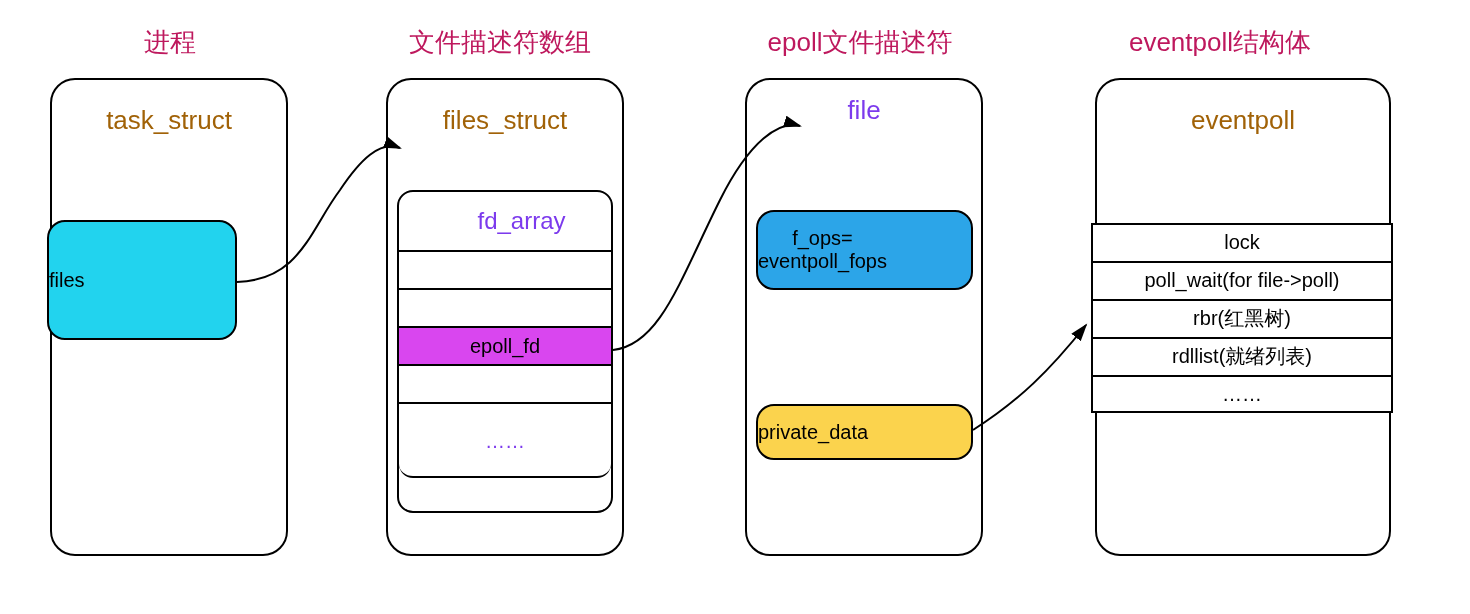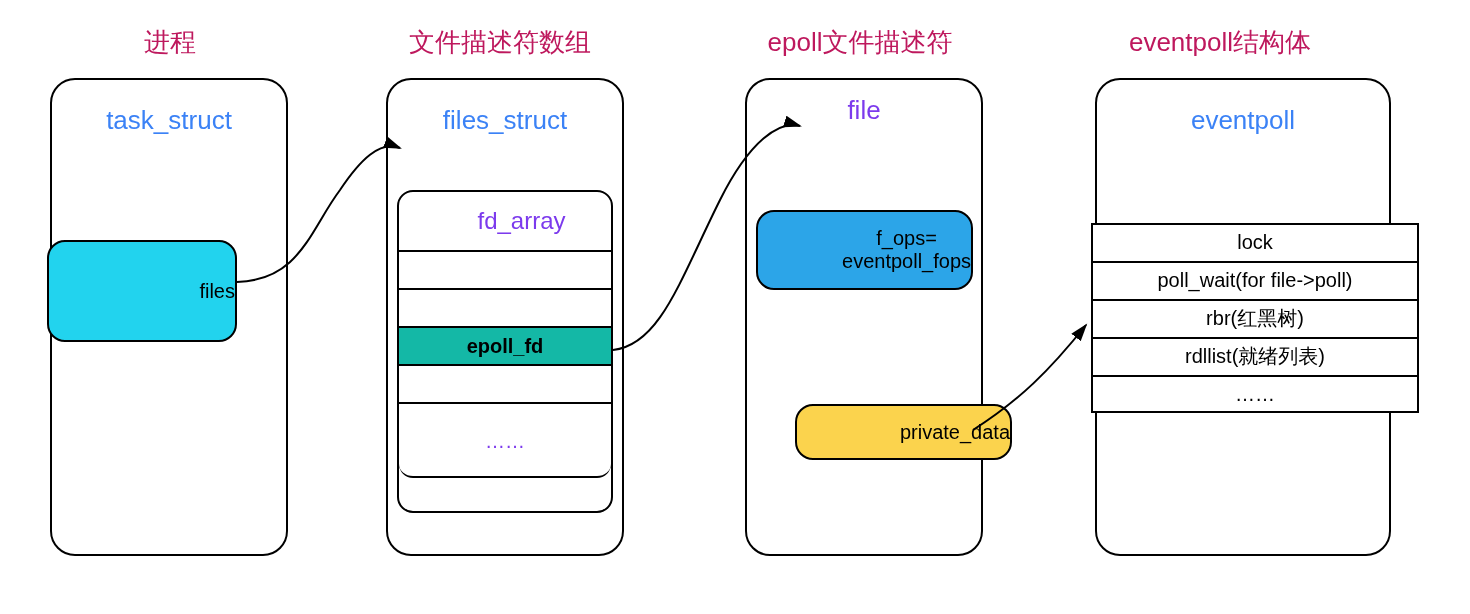--- a/index.html
+++ b/index.html
@@ -19,38 +19,38 @@
     }
     .struct-box {
       position: absolute;
       border: 2px solid #000;
       border-radius: 25px;
       background: #fff;
     }
     .struct-header {
       text-align: center;
       font-size: 26px;
-      color: #3b82f6;
+      color: #a16207;
       padding: 25px 10px;
     }
     .struct-header-file {
       text-align: center;
       font-size: 26px;
       color: #7c3aed;
       padding: 15px 4px 25px;
     }
     .pill {
       position: absolute;
       border: 2px solid #000;
       border-radius: 18px;
       text-align: center;
       font-size: 20px;
       display: flex;
       align-items: center;
-      justify-content: flex-end;
+      justify-content: flex-start;
       color: #000;
     }
     .pill-cyan { background: #22d3ee; }
     .pill-blue { background: #2ca5e8; }
     .pill-yellow { background: #fbd34d; }
     .inner-box {
       position: absolute;
       border: 2px solid #000;
       border-radius: 16px;
       background: #fff;
@@ -69,21 +69,21 @@
       text-align: center;
       font-size: 20px;
       color: #000;
       background: #fff;
     }
     .row:last-child {
       border-bottom: 2px solid #000;
       border-bottom-left-radius: 14px;
       border-bottom-right-radius: 14px;
     }
-    .row-green { background: #14b8a6; font-weight: bold; }
+    .row-green { background: #d946ef; }
     .row-purple { color: #7c3aed; }
     .fields-container {
       position: absolute;
       left: 0;
       right: 0;
     }
     .field-row {
       border: 2px solid #000;
       border-bottom: none;
       height: 38px;
@@ -110,21 +110,21 @@
 <div class="canvas">
 
   <div class="title" style="left:70px; top:25px; width:200px;">进程</div>
   <div class="title" style="left:370px; top:25px; width:260px;">文件描述符数组</div>
   <div class="title" style="left:730px; top:25px; width:260px;">epoll文件描述符</div>
   <div class="title" style="left:1085px; top:25px; width:270px;">eventpoll结构体</div>
 
   <div class="struct-box" style="left:50px; top:78px; width:238px; height:478px;">
     <div class="struct-header">task_struct</div>
   </div>
-  <div class="pill pill-cyan" style="left:47px; top:240px; width:190px; height:102px;">
+  <div class="pill pill-cyan" style="left:47px; top:220px; width:190px; height:120px;">
     <span>files</span>
   </div>
 
   <div class="struct-box" style="left:386px; top:78px; width:238px; height:478px;">
     <div class="struct-header">files_struct</div>
   </div>
   <div class="inner-box" style="left:397px; top:190px; width:216px; height:323px;">
     <div class="inner-header">fd_array</div>
     <div style="position:absolute; left:0; right:0; top:58px;">
       <div class="row"></div>
@@ -135,28 +135,28 @@
     </div>
   </div>
 
   <div class="struct-box" style="left:745px; top:78px; width:238px; height:478px;">
     <div class="struct-header-file">file</div>
   </div>
   <div class="pill pill-blue" style="left:756px; top:210px; width:217px; height:80px; white-space:pre-line; font-size:20px;">
     <span>f_ops=
 eventpoll_fops</span>
   </div>
-  <div class="pill pill-yellow" style="left:756px; top:404px; width:217px; height:56px;margin-left:39px;">
+  <div class="pill pill-yellow" style="left:756px; top:404px; width:217px; height:56px;">
     <span>private_data</span>
   </div>
 
   <div class="struct-box" style="left:1095px; top:78px; width:296px; height:478px;">
     <div class="struct-header">eventpoll</div>
   </div>
-  <div class="fields-container" style="left:1091px; top:223px; width:328px;">
+  <div class="fields-container" style="left:1091px; top:223px; width:302px;">
     <div class="field-row">lock</div>
     <div class="field-row">poll_wait(for file-&gt;poll)</div>
     <div class="field-row">rbr(红黑树)</div>
     <div class="field-row">rdllist(就绪列表)</div>
     <div class="field-row">……</div>
   </div>
 
   <svg class="arrow-layer">
     <defs>
       <marker id="arrowhead" markerWidth="10" markerHeight="10" refX="8" refY="3" orient="auto" markerUnits="strokeWidth">

